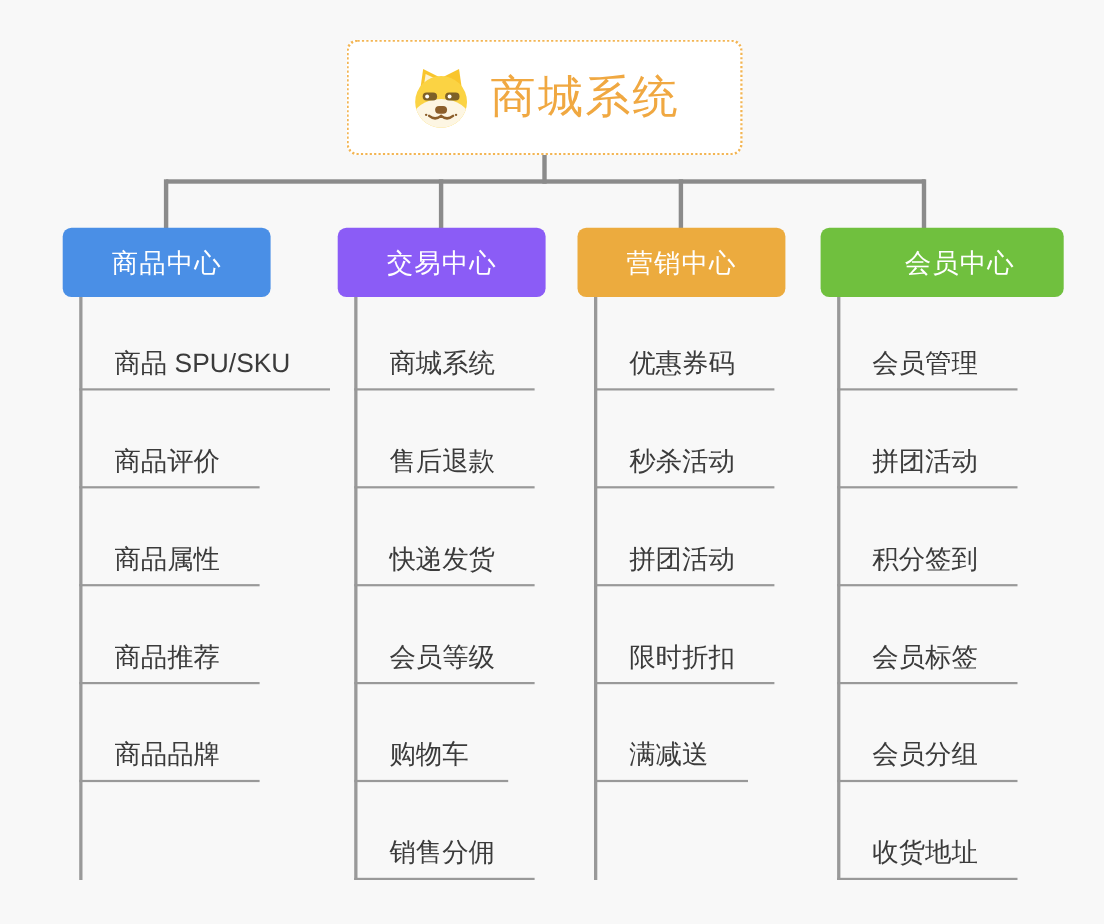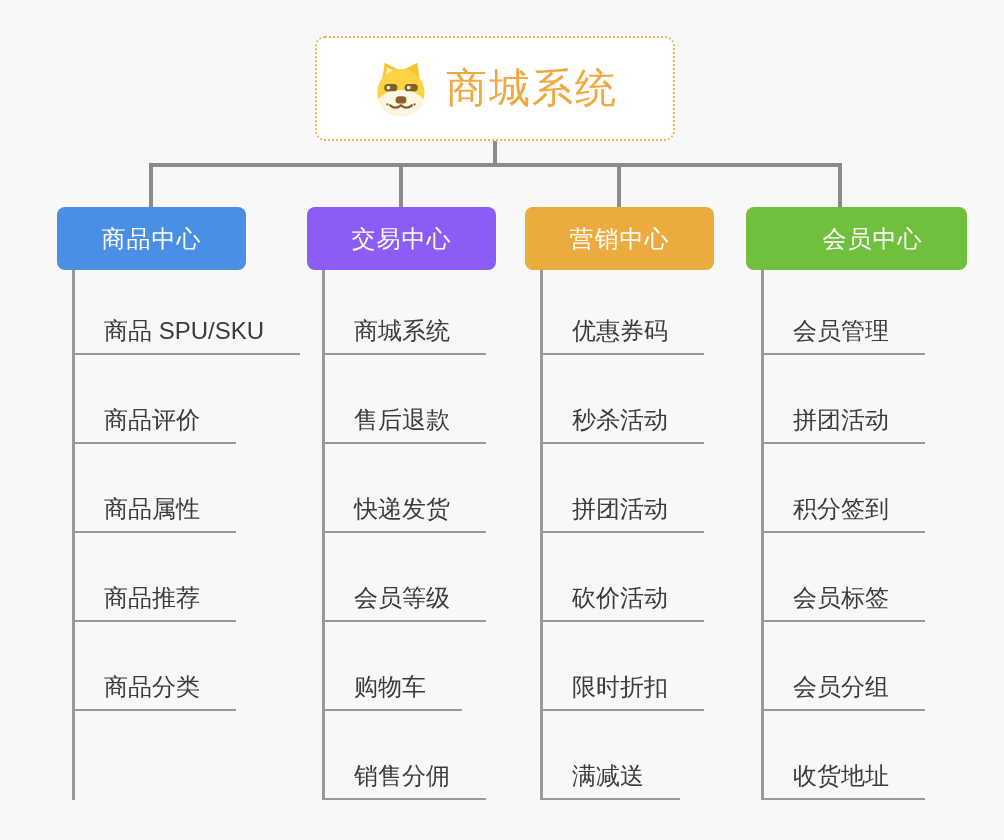--- a/index.html
+++ b/index.html
@@ -151,37 +151,36 @@
   <div class="trunk tr-0"></div>
   <div class="trunk tr-1"></div>
   <div class="trunk tr-2"></div>
   <div class="trunk tr-3"></div>
 
   <div class="column col-0">
     <div class="item">商品 SPU/SKU</div>
     <div class="item">商品评价</div>
     <div class="item">商品属性</div>
     <div class="item">商品推荐</div>
-    <div class="item">商品分类</div>
+    <div class="item">商品品牌</div>
   </div>
 
   <div class="column col-1">
     <div class="item">商城系统</div>
     <div class="item">售后退款</div>
     <div class="item">快递发货</div>
     <div class="item">会员等级</div>
     <div class="item">购物车</div>
     <div class="item">销售分佣</div>
   </div>
 
   <div class="column col-2">
     <div class="item">优惠券码</div>
     <div class="item">秒杀活动</div>
     <div class="item">拼团活动</div>
-    <div class="item">砍价活动</div>
     <div class="item">限时折扣</div>
     <div class="item">满减送</div>
   </div>
 
   <div class="column col-3">
     <div class="item">会员管理</div>
     <div class="item">拼团活动</div>
     <div class="item">积分签到</div>
     <div class="item">会员标签</div>
     <div class="item">会员分组</div>

